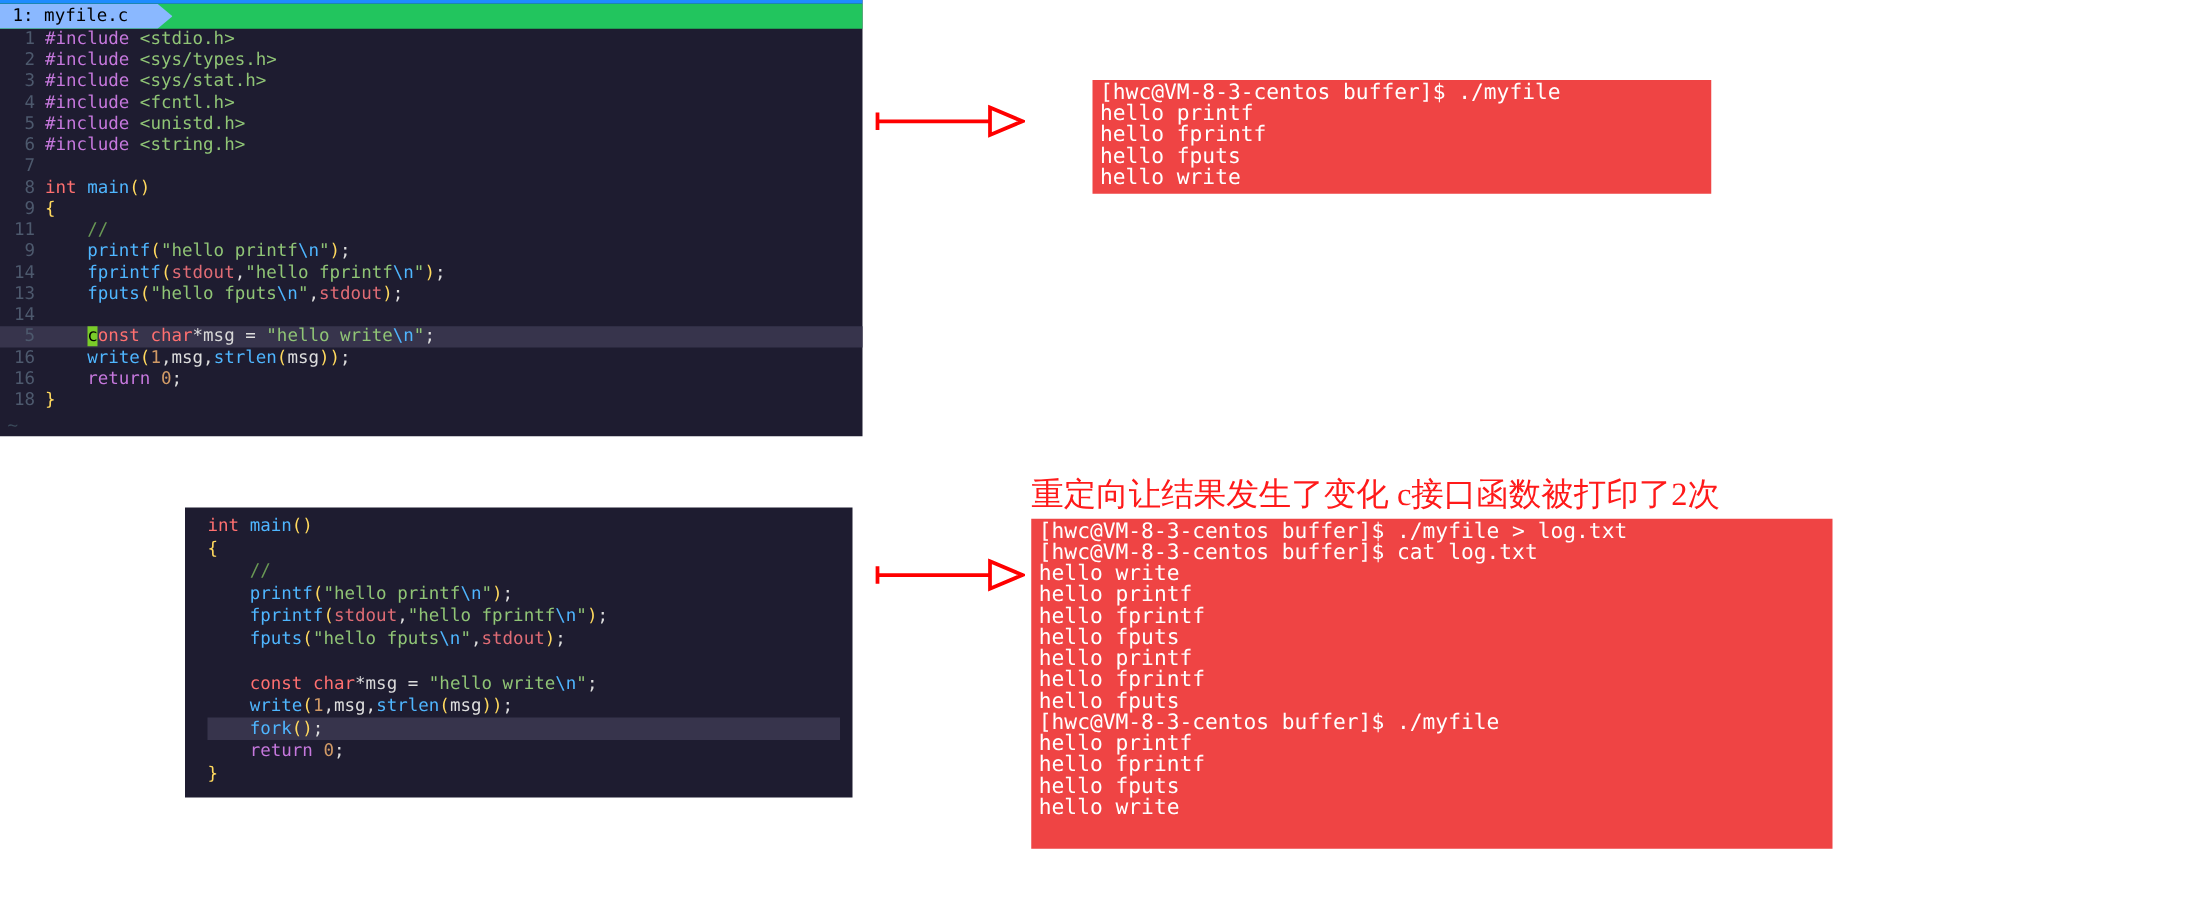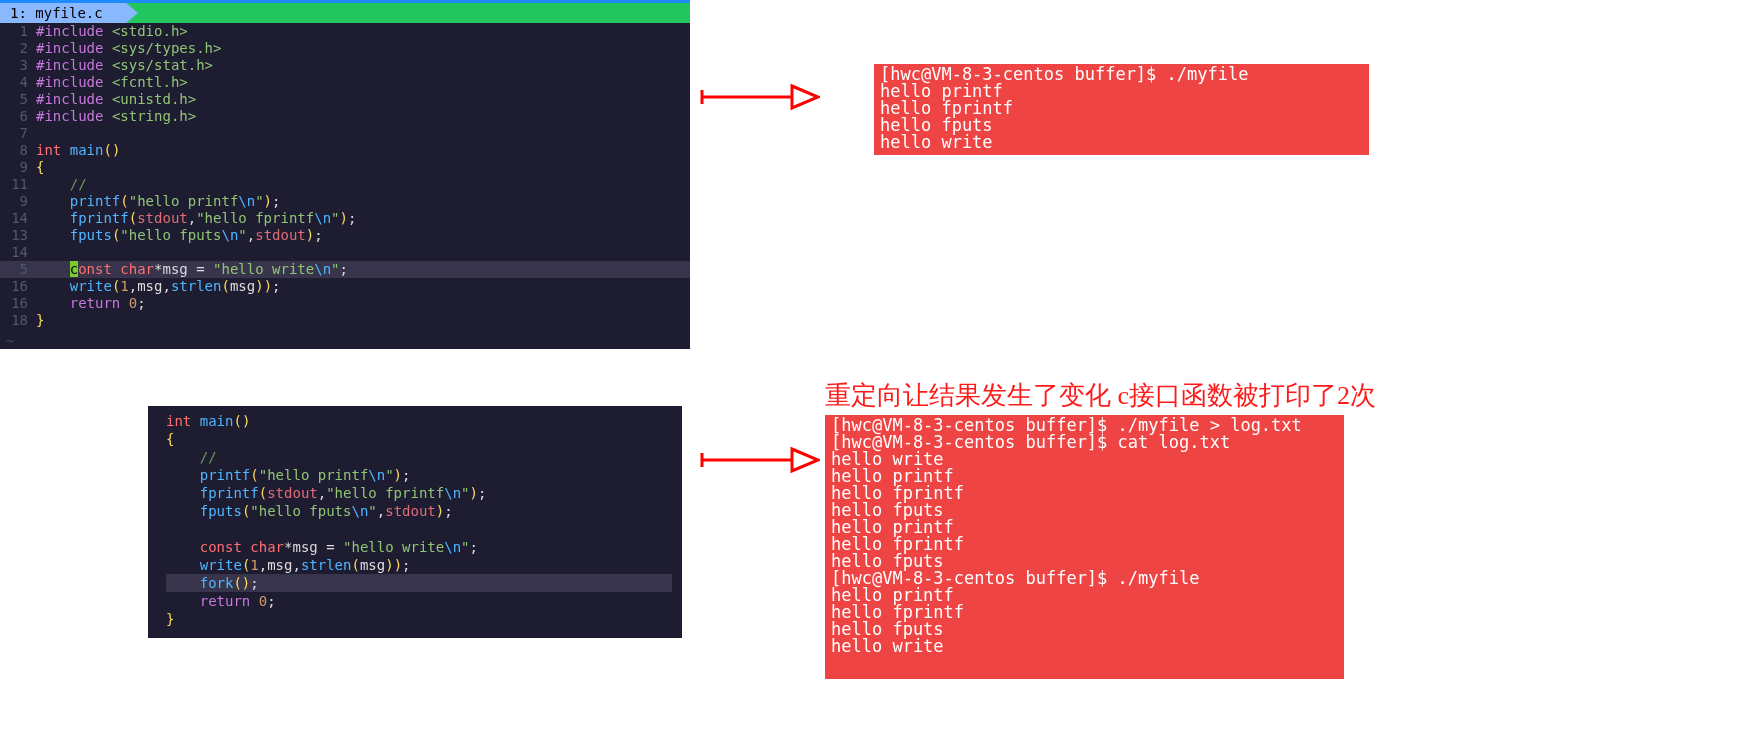--- a/index.html
+++ b/index.html
@@ -69,21 +69,21 @@
     position: absolute;
     background: #ef4444;
     color: #fff;
     font-family: 'Consolas', 'DejaVu Sans Mono', 'Menlo', monospace;
     font-size: 17px;
     line-height: 17px;
     padding: 2px 6px 4px 6px;
     white-space: pre;
   }
   .term1 { left: 874px; top: 64px;  width: 495px; }
-  .term2 { left: 825px; top: 415px; width: 519px; height: 264px; }
+  .term2 { left: 825px; top: 415px; width: 641px; height: 264px; }
 
   
   .arrow {
     position: absolute;
     height: 30px;
   }
   .arrow svg { display: block; }
   .arrow1 { left: 700px; top: 82px;  width: 120px; }
   .arrow2 { left: 700px; top: 445px; width: 120px; }
 

